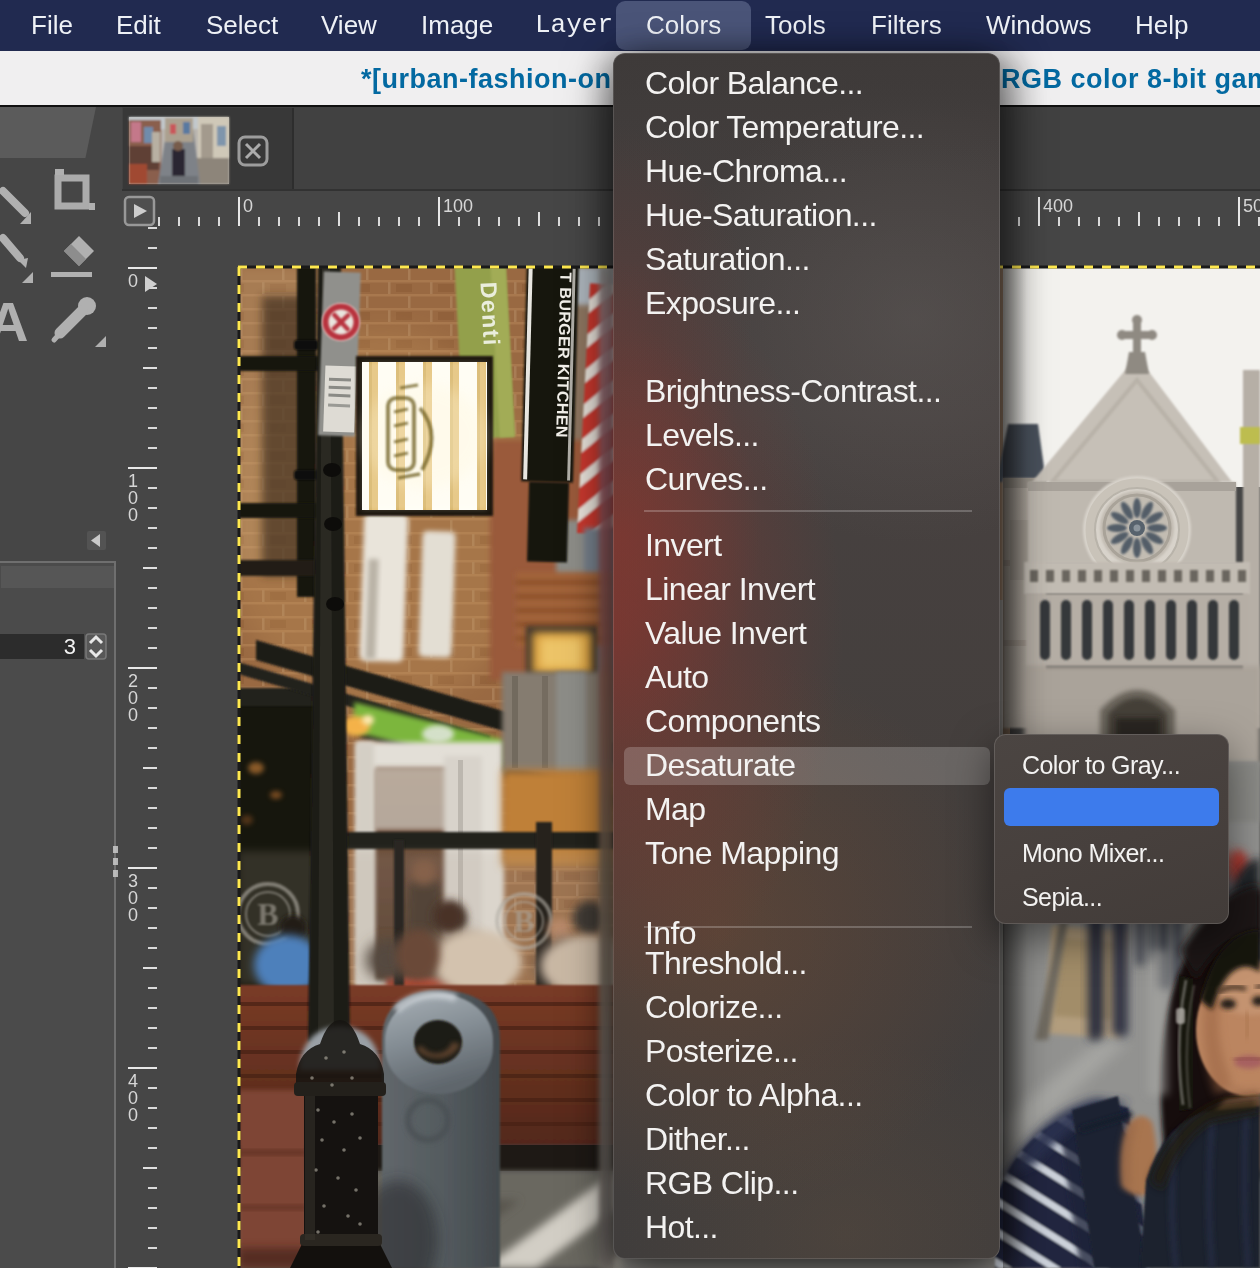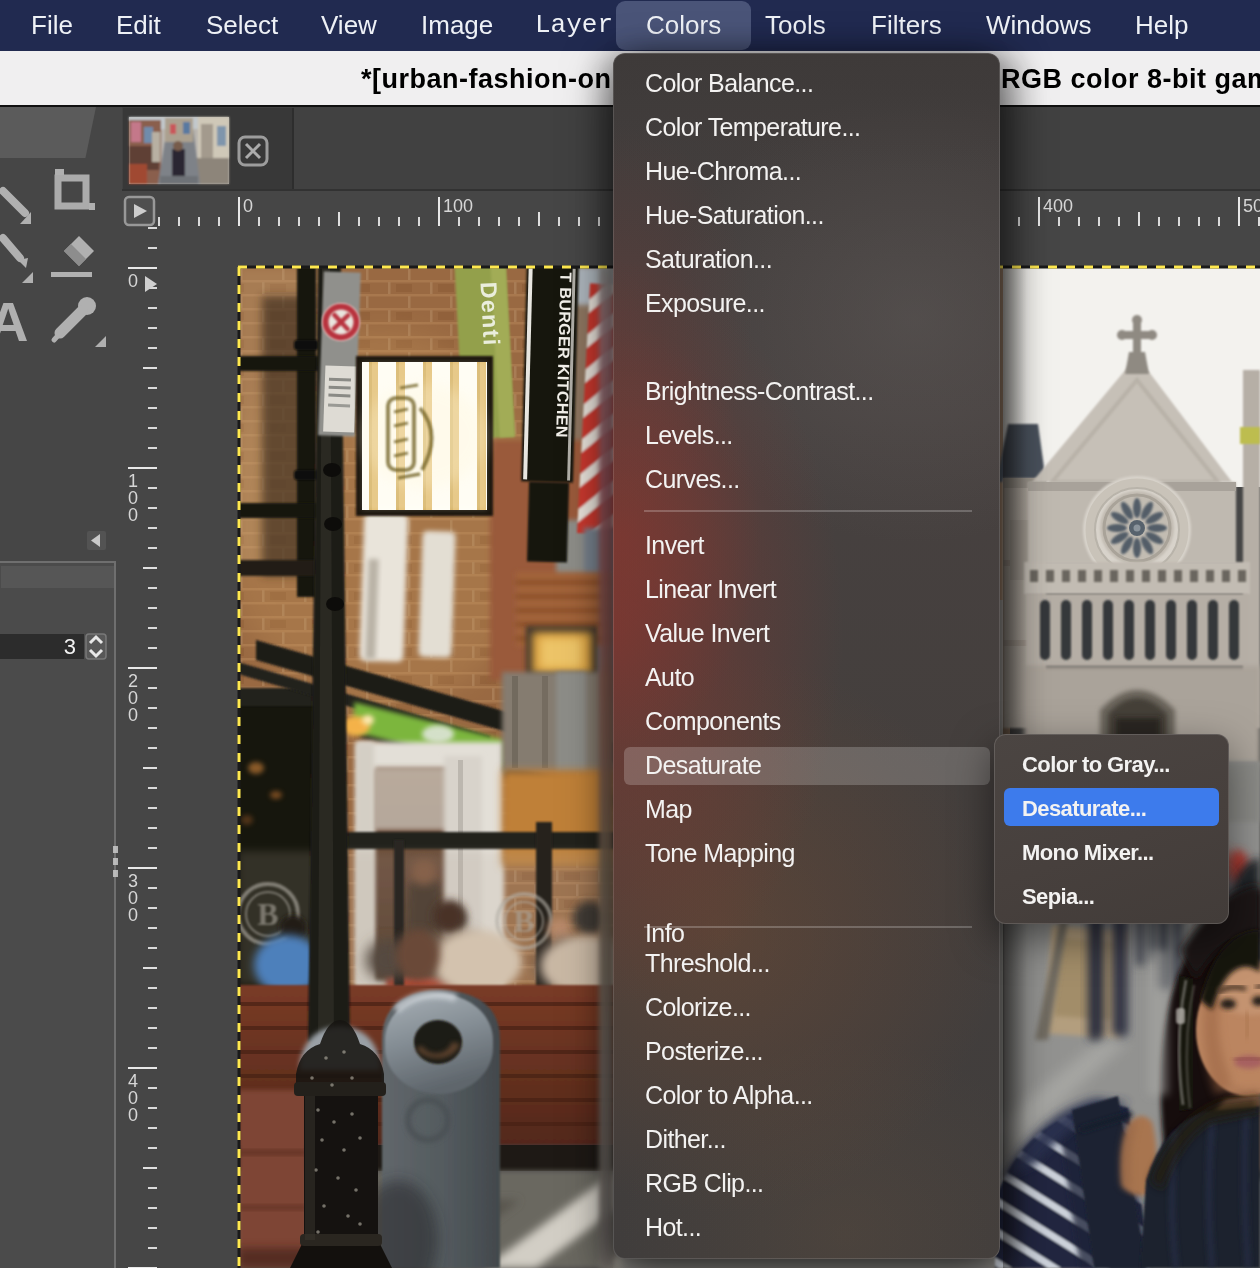--- a/index.html
+++ b/index.html
@@ -3,41 +3,41 @@
 <meta charset="utf-8">
 <style>
   html,body{margin:0;padding:0;}
   body{width:1260px;height:1268px;overflow:hidden;background:#464646;
        font-family:"Liberation Sans", sans-serif; position:relative;}
   .abs{position:absolute;}
   #menubar{left:0;top:0;width:1260px;height:51px;background:#212a50;}
   #menubar .mi{position:absolute;top:0;height:51px;line-height:51px;color:#eef1f6;font-size:26px;}
   #colorshl{position:absolute;left:616px;top:1px;width:135px;height:49px;background:#4a5478;border-radius:9px;}
   #titlebar{left:0;top:51px;width:1260px;height:54px;background:#f0eff0;overflow:hidden;}
-  #titlebar .t{position:absolute;top:0;height:54px;line-height:56px;font-weight:bold;font-size:27px;letter-spacing:0.5px;color:#000000;white-space:nowrap;}
+  #titlebar .t{position:absolute;top:0;height:54px;line-height:56px;font-weight:bold;font-size:27px;letter-spacing:0.5px;color:#0369a1;white-space:nowrap;}
   #tbline{left:0;top:105px;width:1260px;height:2px;background:#101010;}
   #toolbox-trap{left:0;top:107px;width:96px;height:51px;background:#5b5b5b;clip-path:polygon(0 0,100% 0,89% 100%,0 100%);}
   #colmenu{left:613px;top:53px;width:387px;height:1206px;border-radius:12px;
      background:
        linear-gradient(180deg, rgba(62,58,57,0.95) 0%, rgba(62,58,57,0.2) 6%, rgba(62,58,57,0) 10%),
        radial-gradient(320px 520px at 0% 48%, rgba(140,52,44,0.6), rgba(120,60,50,0) 72%),
        radial-gradient(200px 300px at 2% 40%, rgba(150,55,45,0.45), rgba(150,55,45,0) 70%),
        radial-gradient(200px 280px at 0% 22%, rgba(120,58,52,0.32), rgba(120,58,52,0) 70%),
        radial-gradient(400px 400px at 28% 73%, rgba(122,76,48,0.42), rgba(122,76,48,0) 70%),
        radial-gradient(340px 300px at 78% 22%, rgba(102,98,96,0.40), rgba(102,98,96,0) 75%),
        radial-gradient(300px 260px at 60% 98%, rgba(96,78,62,0.35), rgba(96,78,62,0) 75%),
        linear-gradient(180deg,#403c3b 0%, #474140 30%, #443f3d 60%, #403d3c 100%);
      box-shadow:0 18px 50px rgba(0,0,0,0.55), 16px 0 30px rgba(0,0,0,0.30), -12px 0 26px rgba(0,0,0,0.22), 0 0 0 1px rgba(255,255,255,0.13) inset;}
-  .mitem{position:absolute;left:32px;height:44px;line-height:44px;color:#f3f2f1;font-size:25px;letter-spacing:-0.6px;white-space:nowrap;}
+  .mitem{position:absolute;left:32px;height:44px;line-height:44px;color:#f3f2f1;font-size:32px;letter-spacing:-0.6px;white-space:nowrap;}
   .msep{position:absolute;left:31px;width:328px;height:2px;background:rgba(255,255,255,0.22);}
   #deshl{position:absolute;left:11px;top:694px;width:366px;height:38px;background:rgba(255,255,255,0.20);border-radius:6px;}
   #submenu{left:994px;top:734px;width:235px;height:190px;border-radius:12px;
      background:linear-gradient(160deg,#4b4542 0%, #47403d 55%, #423c39 100%);
      box-shadow:0 14px 40px rgba(0,0,0,0.5), 0 0 0 1px rgba(255,255,255,0.14) inset;}
-  #submenu .smi{position:absolute;left:28px;height:44px;line-height:44px;color:#f3f2f1;font-size:22px;letter-spacing:-0.6px;white-space:nowrap;font-weight:bold;}
+  #submenu .smi{position:absolute;left:28px;height:44px;line-height:44px;color:#f3f2f1;font-size:25px;letter-spacing:-0.6px;white-space:nowrap;}
   #subhl{position:absolute;left:10px;top:54px;width:215px;height:38px;background:#3d7bec;border-radius:6px;}
 </style>
 </head>
 <body>
  <svg class="abs" style="left:0;top:107px;" width="1260" height="1161" viewBox="0 107 1260 1161">
 
   <defs>
     <filter id="b1" x="-30%" y="-30%" width="160%" height="160%">
         <feGaussianBlur stdDeviation="1.3"></feGaussianBlur>
       </filter>
@@ -671,16 +671,15 @@
    <span class="mitem" style="top:976px;">Posterize...</span>
    <span class="mitem" style="top:1020px;">Color to Alpha...</span>
    <span class="mitem" style="top:1064px;">Dither...</span>
    <span class="mitem" style="top:1108px;">RGB Clip...</span>
    <span class="mitem" style="top:1152px;">Hot...</span>
  </div>
 
  <div class="abs" id="submenu">
    <div id="subhl"></div>
    <span class="smi" style="top:9px;">Color to Gray...</span>
-   <span class="smi" style="top:53px;">Desaturate...</span>
    <span class="smi" style="top:97px;">Mono Mixer...</span>
    <span class="smi" style="top:141px;">Sepia...</span>
  </div>
 
 </body></html>

